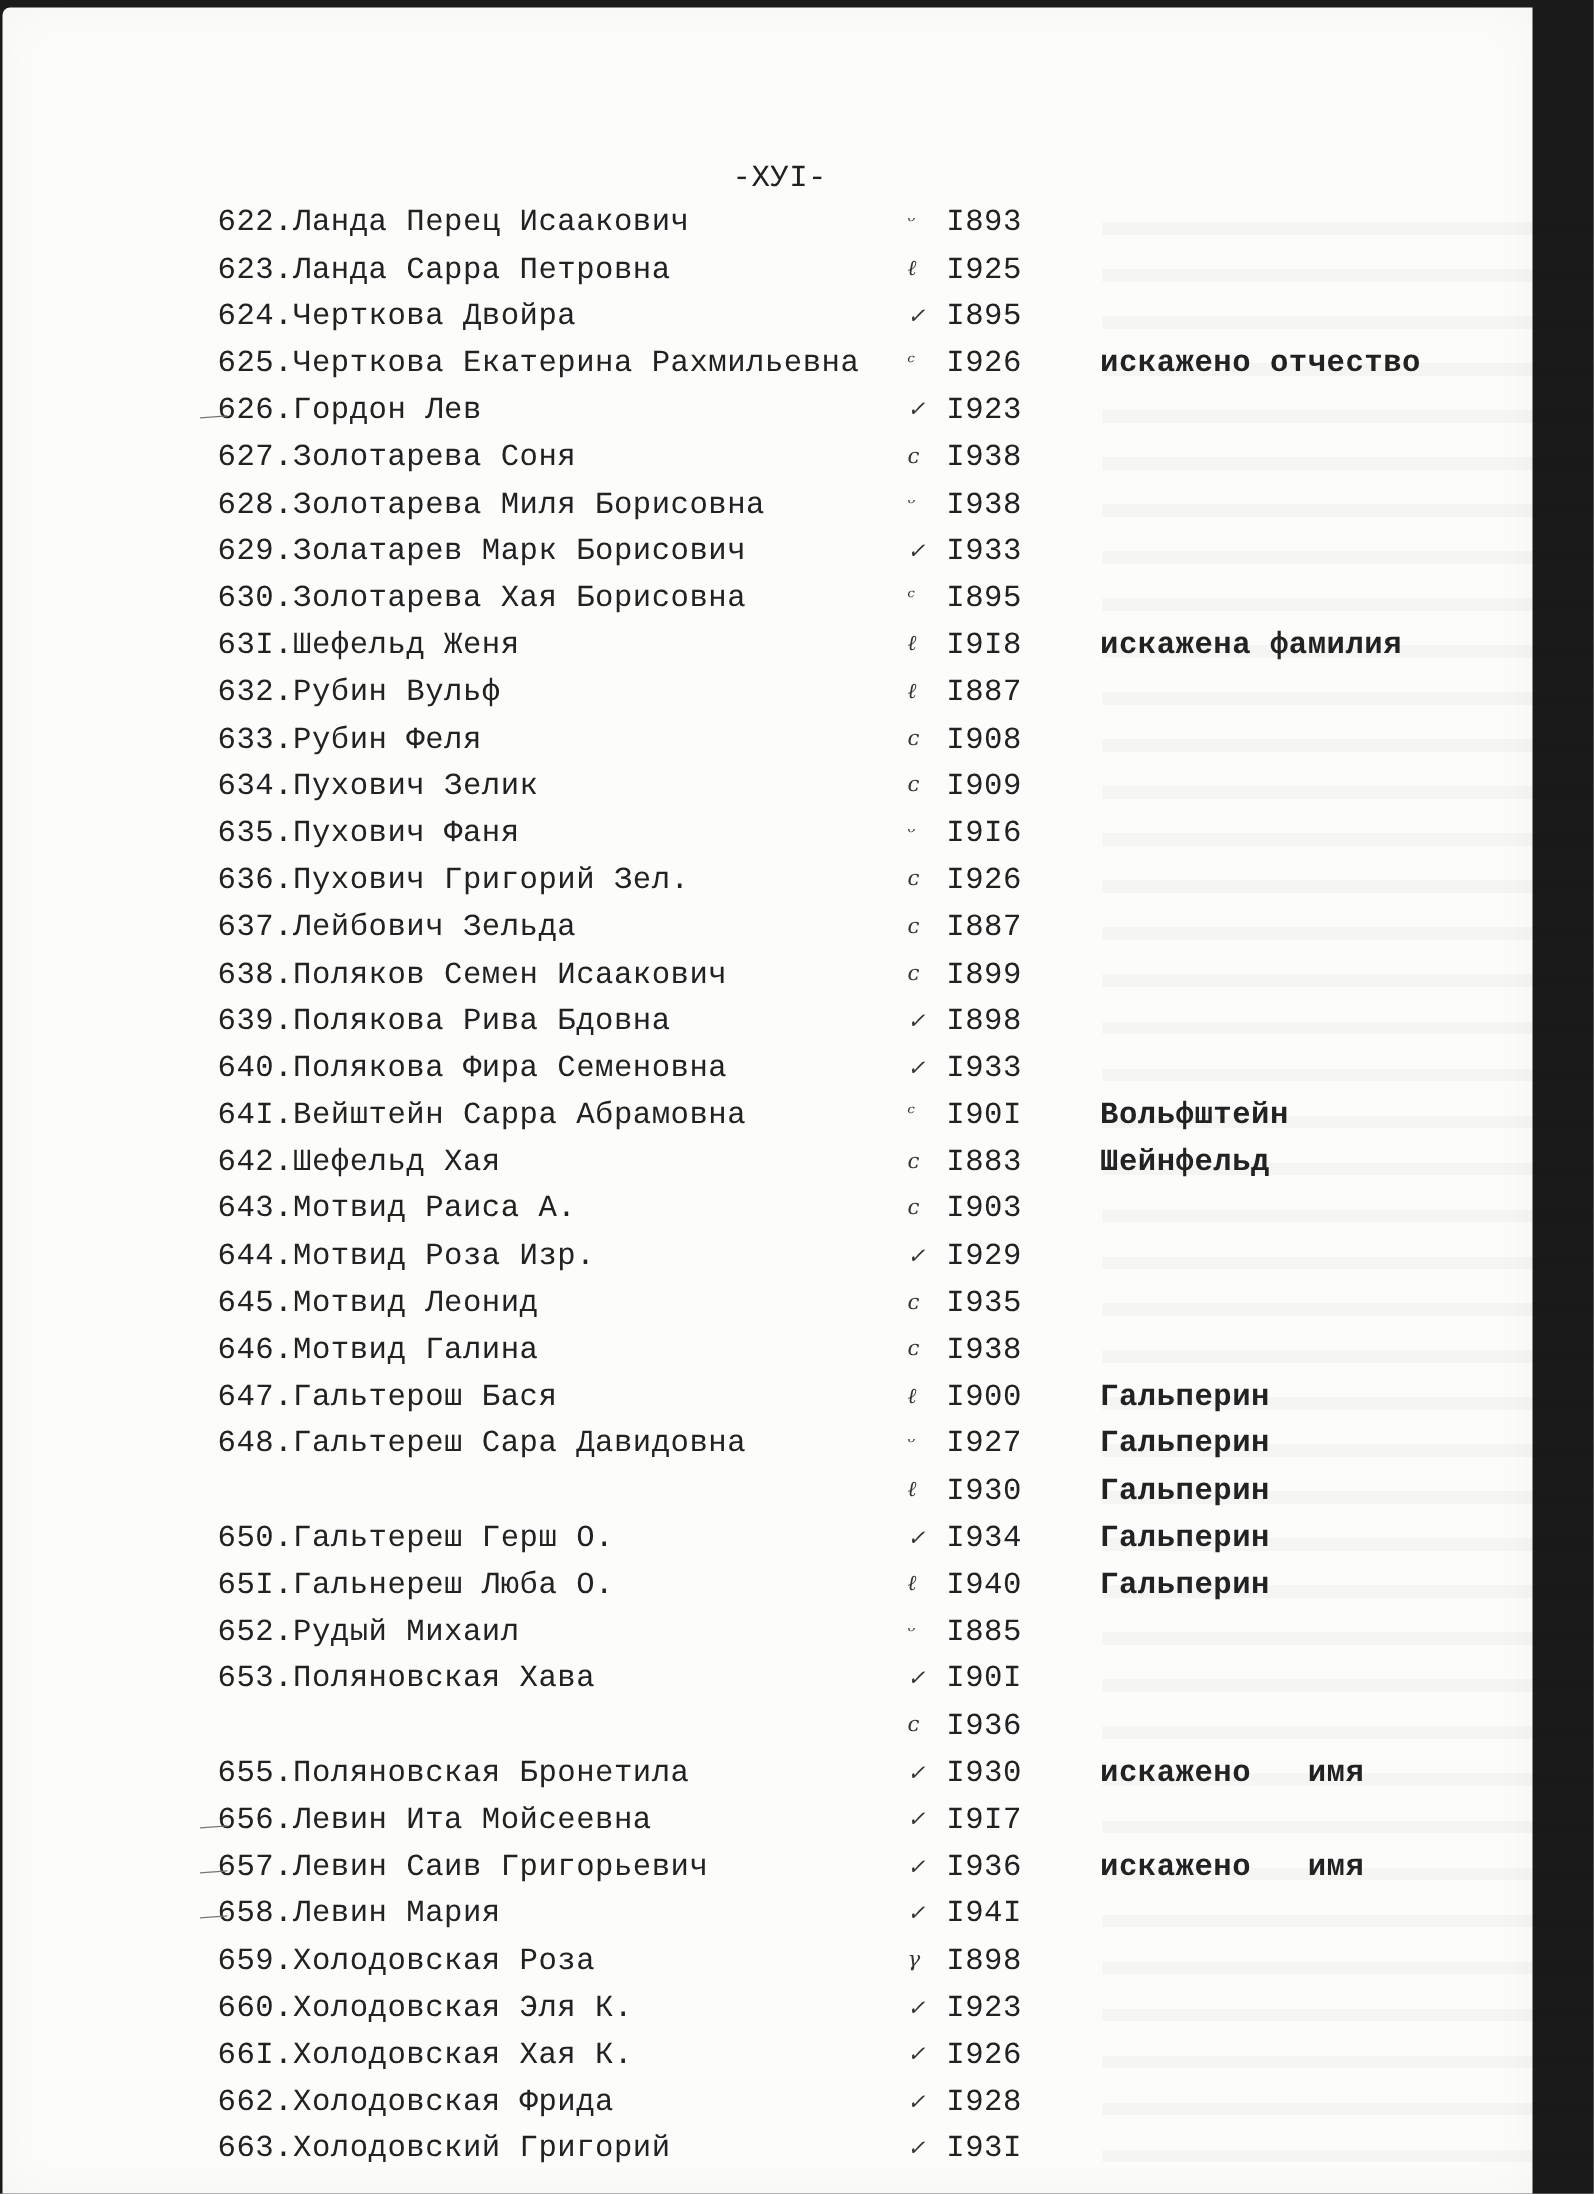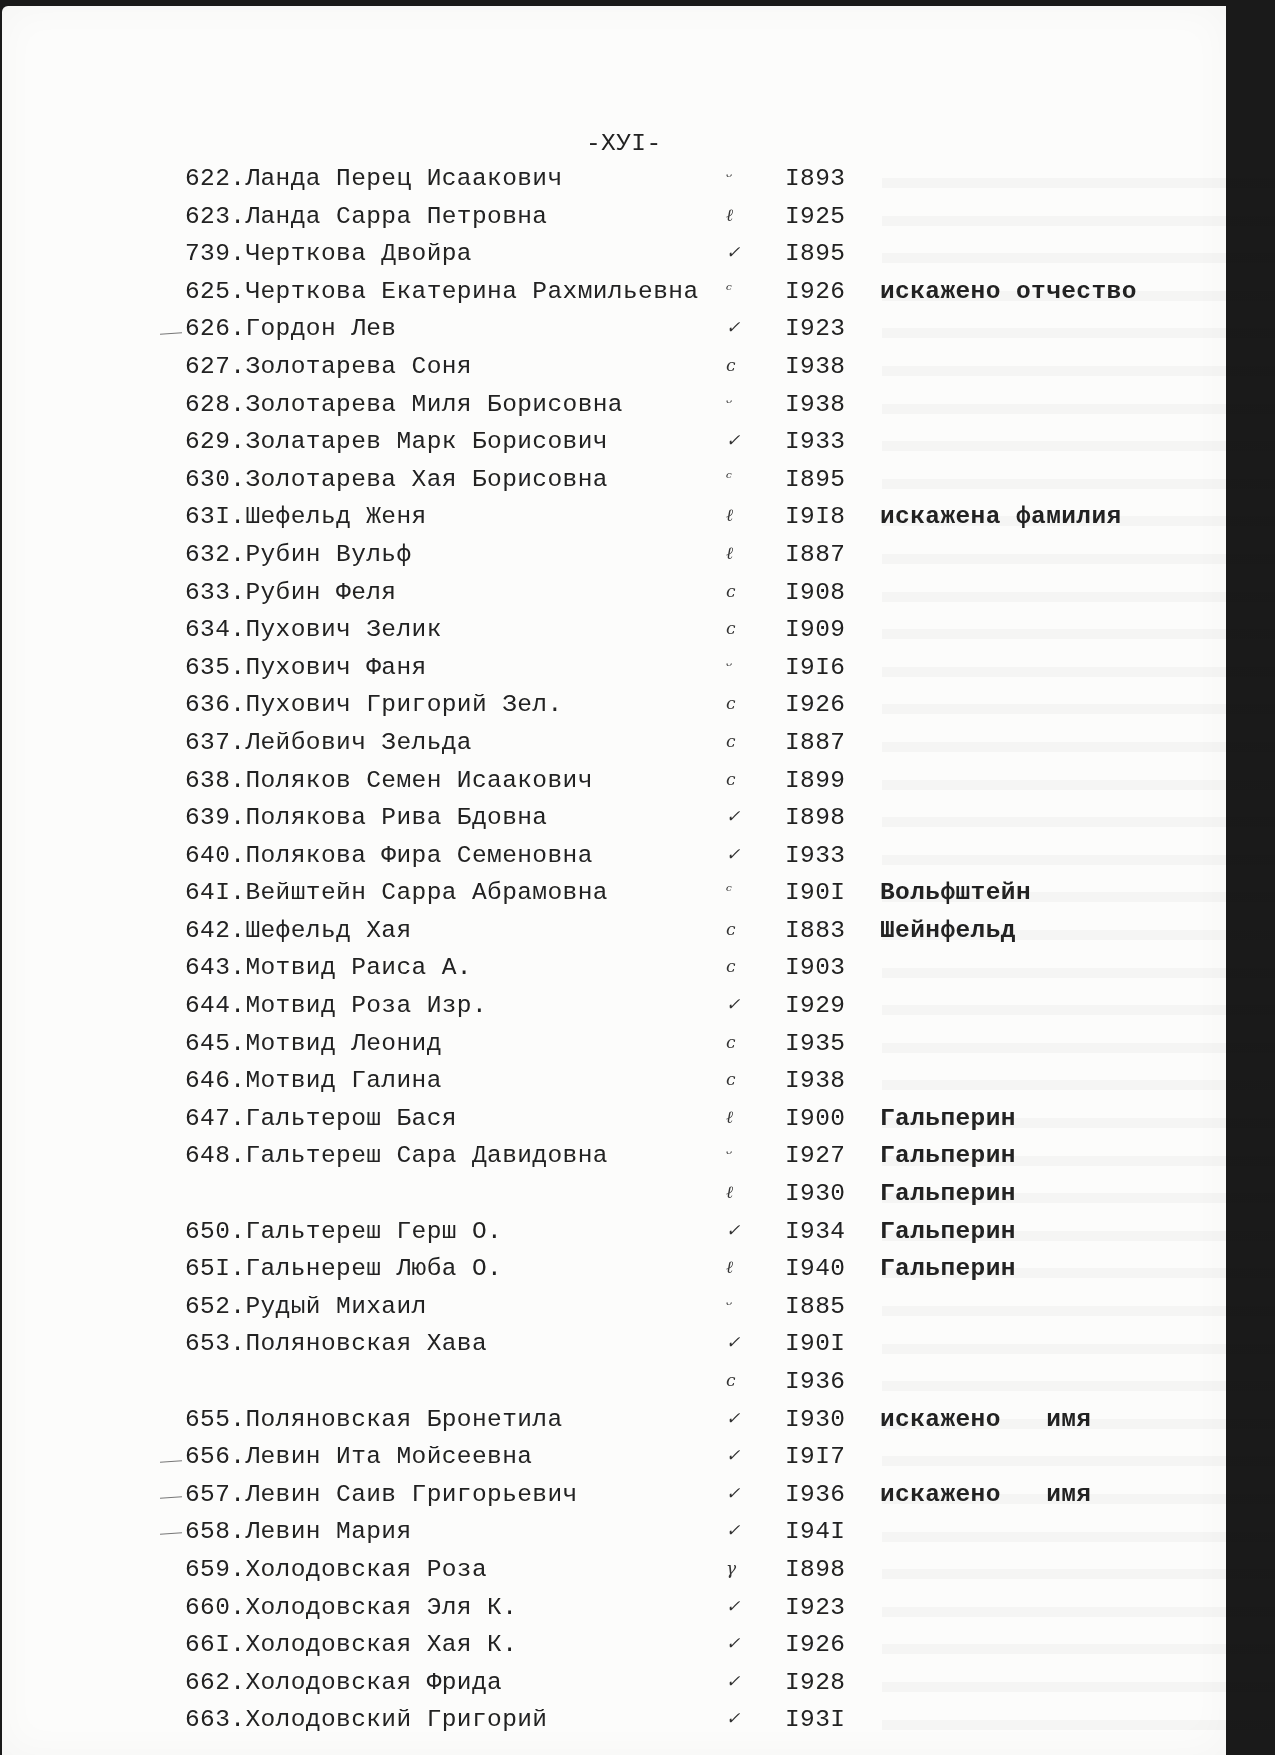--- a/index.html
+++ b/index.html
@@ -30,29 +30,29 @@
   .page-number {
     position: absolute; left: 584px; top: 124px;
   }
   .entries {
     position: absolute; left: 0; top: 159px; width: 1273px;
   }
   .row {
     position: relative; height: 37.6px;
   }
   .row .num-name {
-    position: absolute; left: 183px; top: 0;
+    position: absolute; left: 172px; top: 0;
   }
   .row .mark {
     position: absolute; left: 724px; top: 2px;
     font-family: "DejaVu Serif", serif; font-style: italic;
     font-size: 17px; color: #333;
   }
   .row .year {
-    position: absolute; left: 755px; top: 0; margin-left: 28px;
+    position: absolute; left: 755px; top: 0;
   }
   .row .note {
     position: absolute; left: 850px; top: 0; font-weight: bold; margin-left: 28px;
   }
   .margin-dash {
     position: absolute; left: 158px; width: 22px; height: 1px;
     background: #777; transform: rotate(-4deg);
   }
 </style>
 </head>
@@ -70,21 +70,21 @@
     <span class="typed year">I893</span>
     <span class="typed note"></span>
   </div>
       <div class="row">
     <span class="typed num-name">623.Ланда Сарра Петровна</span>
     <span class="mark">ℓ</span>
     <span class="typed year">I925</span>
     <span class="typed note"></span>
   </div>
       <div class="row">
-    <span class="typed num-name">739.Черткова Двойра</span>
+    <span class="typed num-name">624.Черткова Двойра</span>
     <span class="mark">✓</span>
     <span class="typed year">I895</span>
     <span class="typed note"></span>
   </div>
       <div class="row">
     <span class="typed num-name">625.Черткова Екатерина Рахмильевна</span>
     <span class="mark">ᶜ</span>
     <span class="typed year">I926</span>
     <span class="typed note">искажено отчество</span>
   </div>

